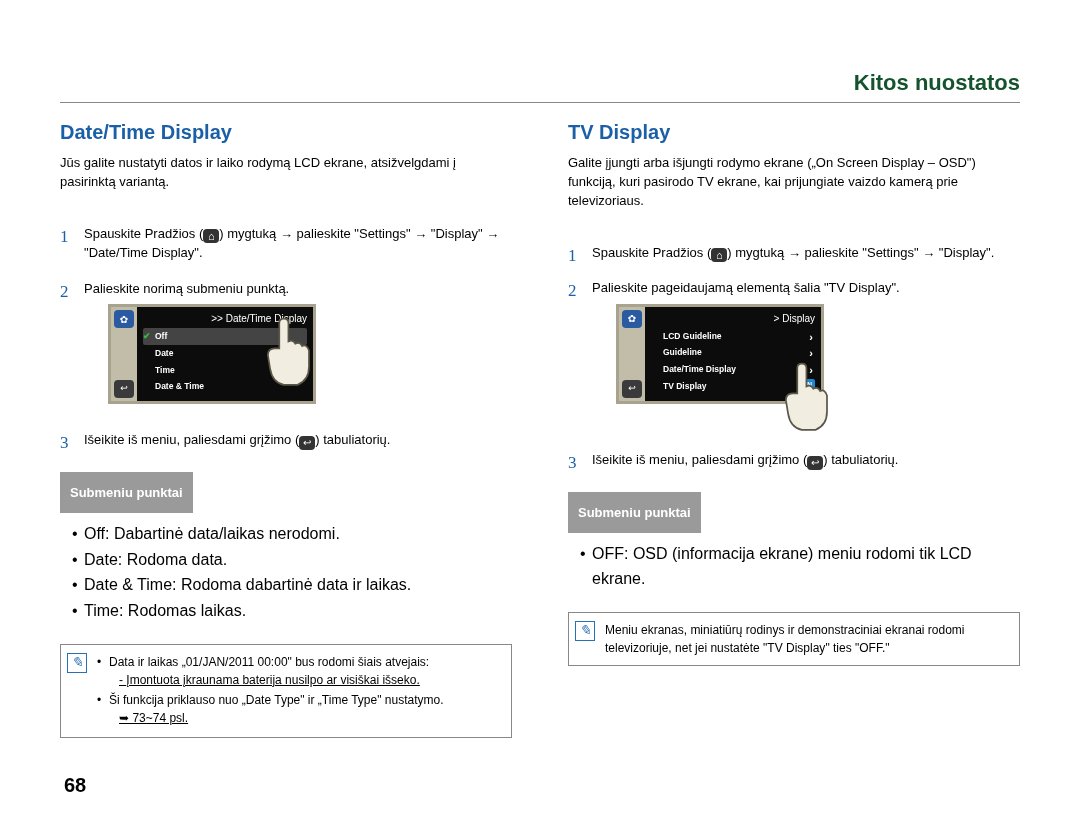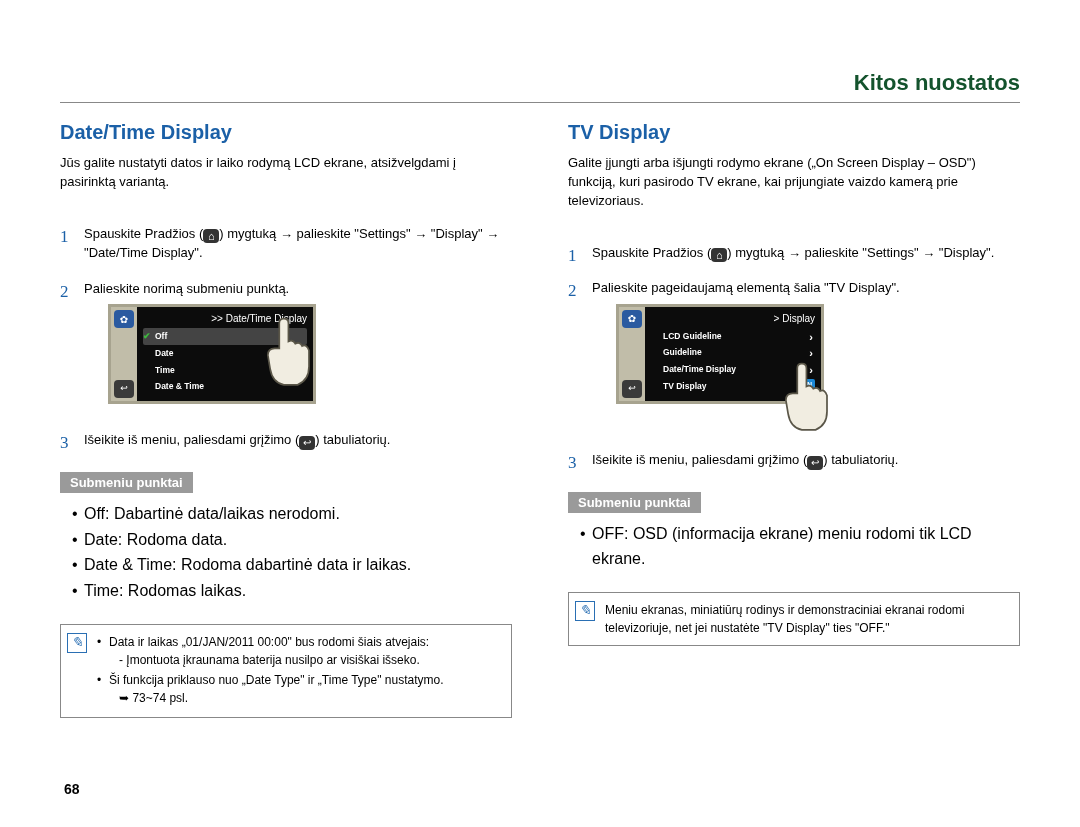--- a/index.html
+++ b/index.html
@@ -164,21 +164,21 @@
     pointer-events: none;
   }
   .hand svg { width: 100%; height: 100%; }
   
   .sub-heading {
     display: inline-block;
     background: #9a9a9a;
     color: #fff;
     font-weight: bold;
     font-size: 13px;
-    padding: 3px 10px;
+    padding: 13px 10px;
     margin: 6px 0 8px 0;
   }
   ul.sub-list {
     list-style: none;
     font-size: 16px;
     padding-left: 12px;
     margin-bottom: 20px;
   }
   ul.sub-list li {
     position: relative;
@@ -209,27 +209,27 @@
     align-items: center;
     justify-content: center;
     color: #2a6fb3;
     font-style: italic;
     font-family: Georgia, serif;
     font-size: 14px;
   }
   .note-box ul { list-style: none; }
   .note-box ul > li { position: relative; padding-left: 12px; margin-bottom: 2px;}
   .note-box ul > li::before { content: "•"; position: absolute; left: 0; }
-  .note-box .sub { padding-left: 10px; display: block; }
+  .note-box .sub { padding-left: 10px; display: block; text-decoration: underline; }
   .page-num {
     position: absolute;
     left: 64px;
     bottom: 30px;
     font-weight: bold;
-    font-size: 14px;
+    font-size: 20px;
   }
 </style>
 </head>
 <body>
 
 <div class="page">
   <div class="chapter-title">Kitos nuostatos</div>
   <div class="columns">
 
     <div class="col">

